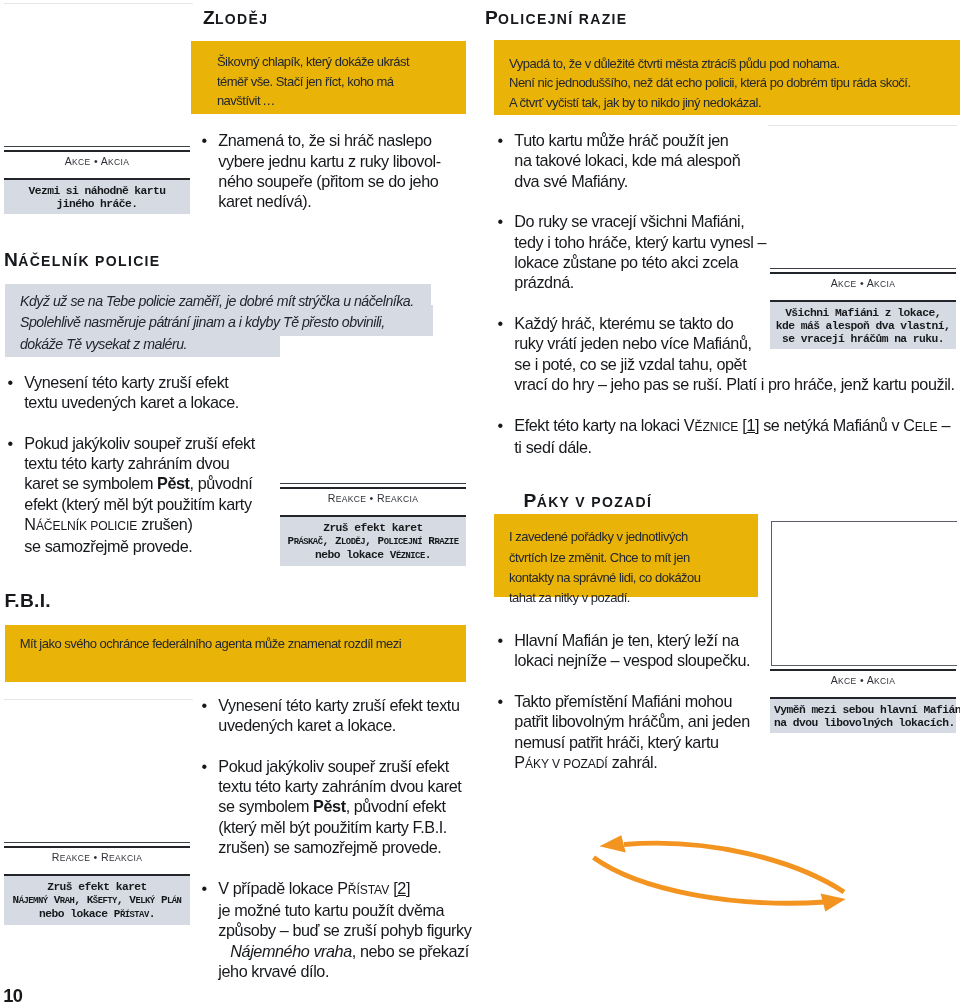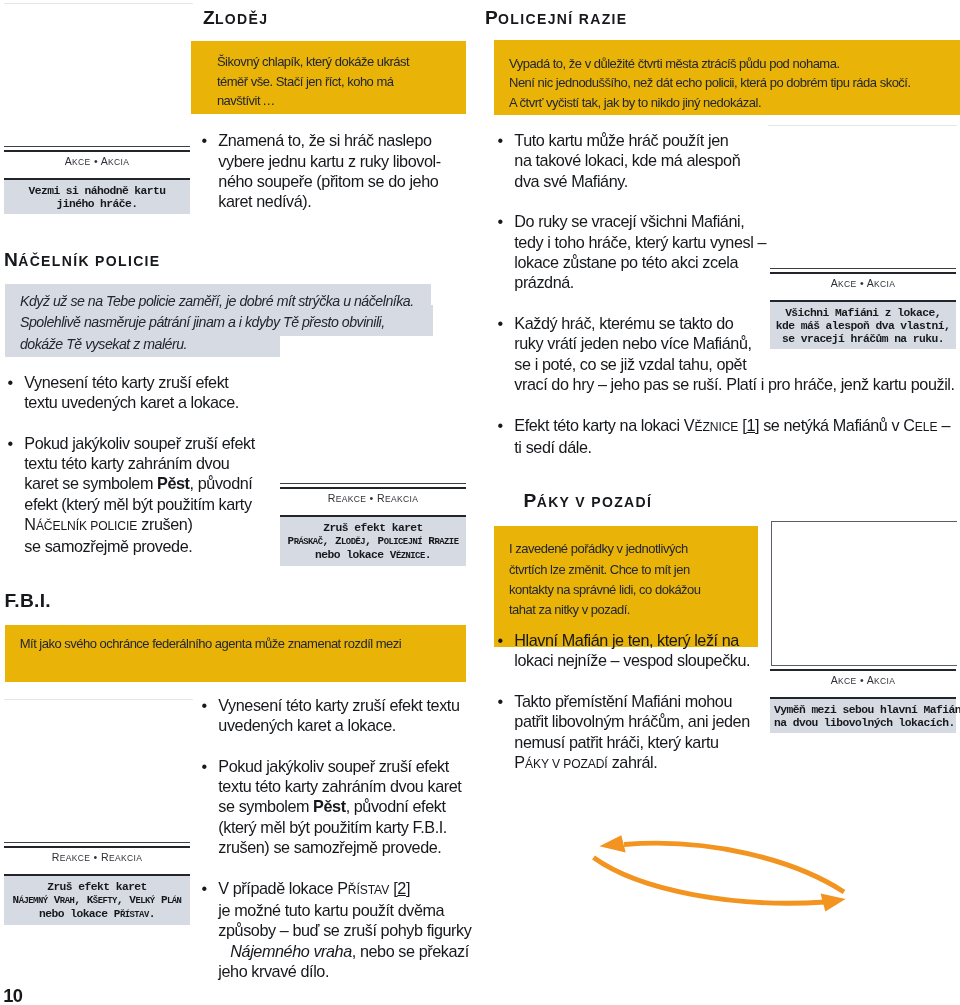--- a/index.html
+++ b/index.html
@@ -155,21 +155,21 @@
       <div class="ln-thick"></div>
       <div class="lbl"><span class="scc">A</span><span class="sc">KCE</span> • <span class="scc">A</span><span class="sc">KCIA</span></div>
       <div class="ln-thick"></div>
       <div class="body">Všichni Mafiáni z lokace,<br>kde máš alespoň dva vlastní,<br>se vracejí hráčům na ruku.</div>
     </div>
 
   <div class="abs sec-title" style="left:494.6px;top:490.6px;padding-left:29px;">
     <span class="cap">P</span><span class="smc">ÁKY V POZADÍ</span>
   </div>
 
-  <div class="abs flavour" style="left:493.5px;top:526px;width:264.5px;height:121px;padding:13.2px 0 0 15.5px;line-height:20.4px;box-sizing:border-box;"><span>I zavedené pořádky v jednotlivých</span><br><span>čtvrtích lze změnit. Chce to mít jen</span><br><span>kontakty na správné lidi, co dokážou</span><br><span>tahat za nitky v pozadí.</span></div>
+  <div class="abs flavour" style="left:493.5px;top:514px;width:264.5px;height:83px;padding:13.2px 0 0 15.5px;line-height:20.4px;box-sizing:border-box;"><span>I zavedené pořádky v jednotlivých</span><br><span>čtvrtích lze změnit. Chce to mít jen</span><br><span>kontakty na správné lidi, co dokážou</span><br><span>tahat za nitky v pozadí.</span></div>
 
   <div class="abs cardimg" style="left:771.4px;top:520.8px;width:186px;height:145.2px;box-sizing:border-box;"></div>
 
   <div class="abs blist" style="left:494px;top:630px;width:280px;">
       <div class="bi"><span class="dot">•</span><span>Hlavní Mafián je ten, který leží na<br>lokaci nejníže – vespod sloupečku.</span></div>
       <div class="bi"><span class="dot">•</span><span>Takto přemístění Mafiáni mohou<br>patřit libovolným hráčům, ani jeden<br>nemusí patřit hráči, který kartu<br><span class="scc">P</span><span class="sc">ÁKY V POZADÍ</span> zahrál.</span></div>
     </div>
 
   <div class="abs cardbox" style="left:770px;top:668.8px;width:186px;">
       <div class="ln-thick"></div>

